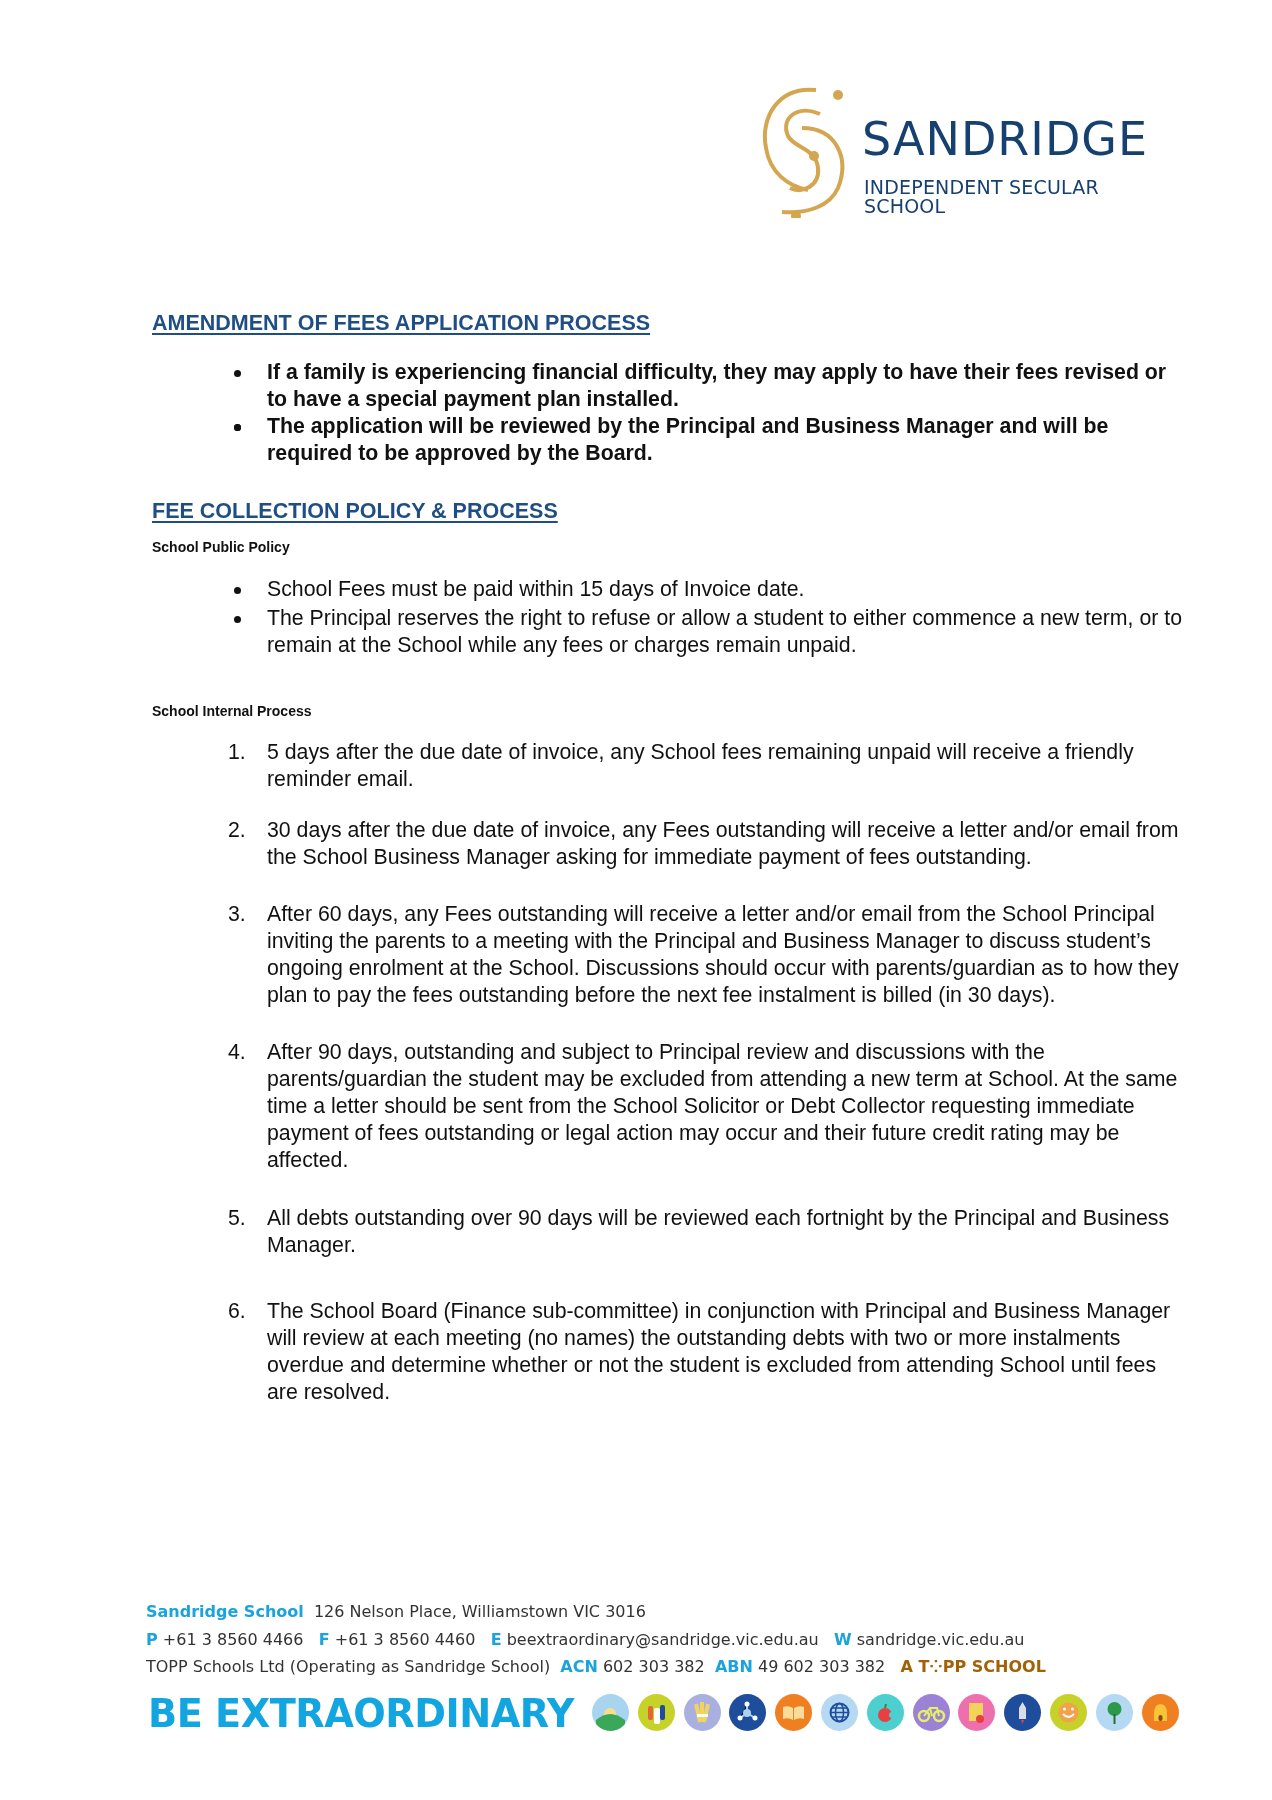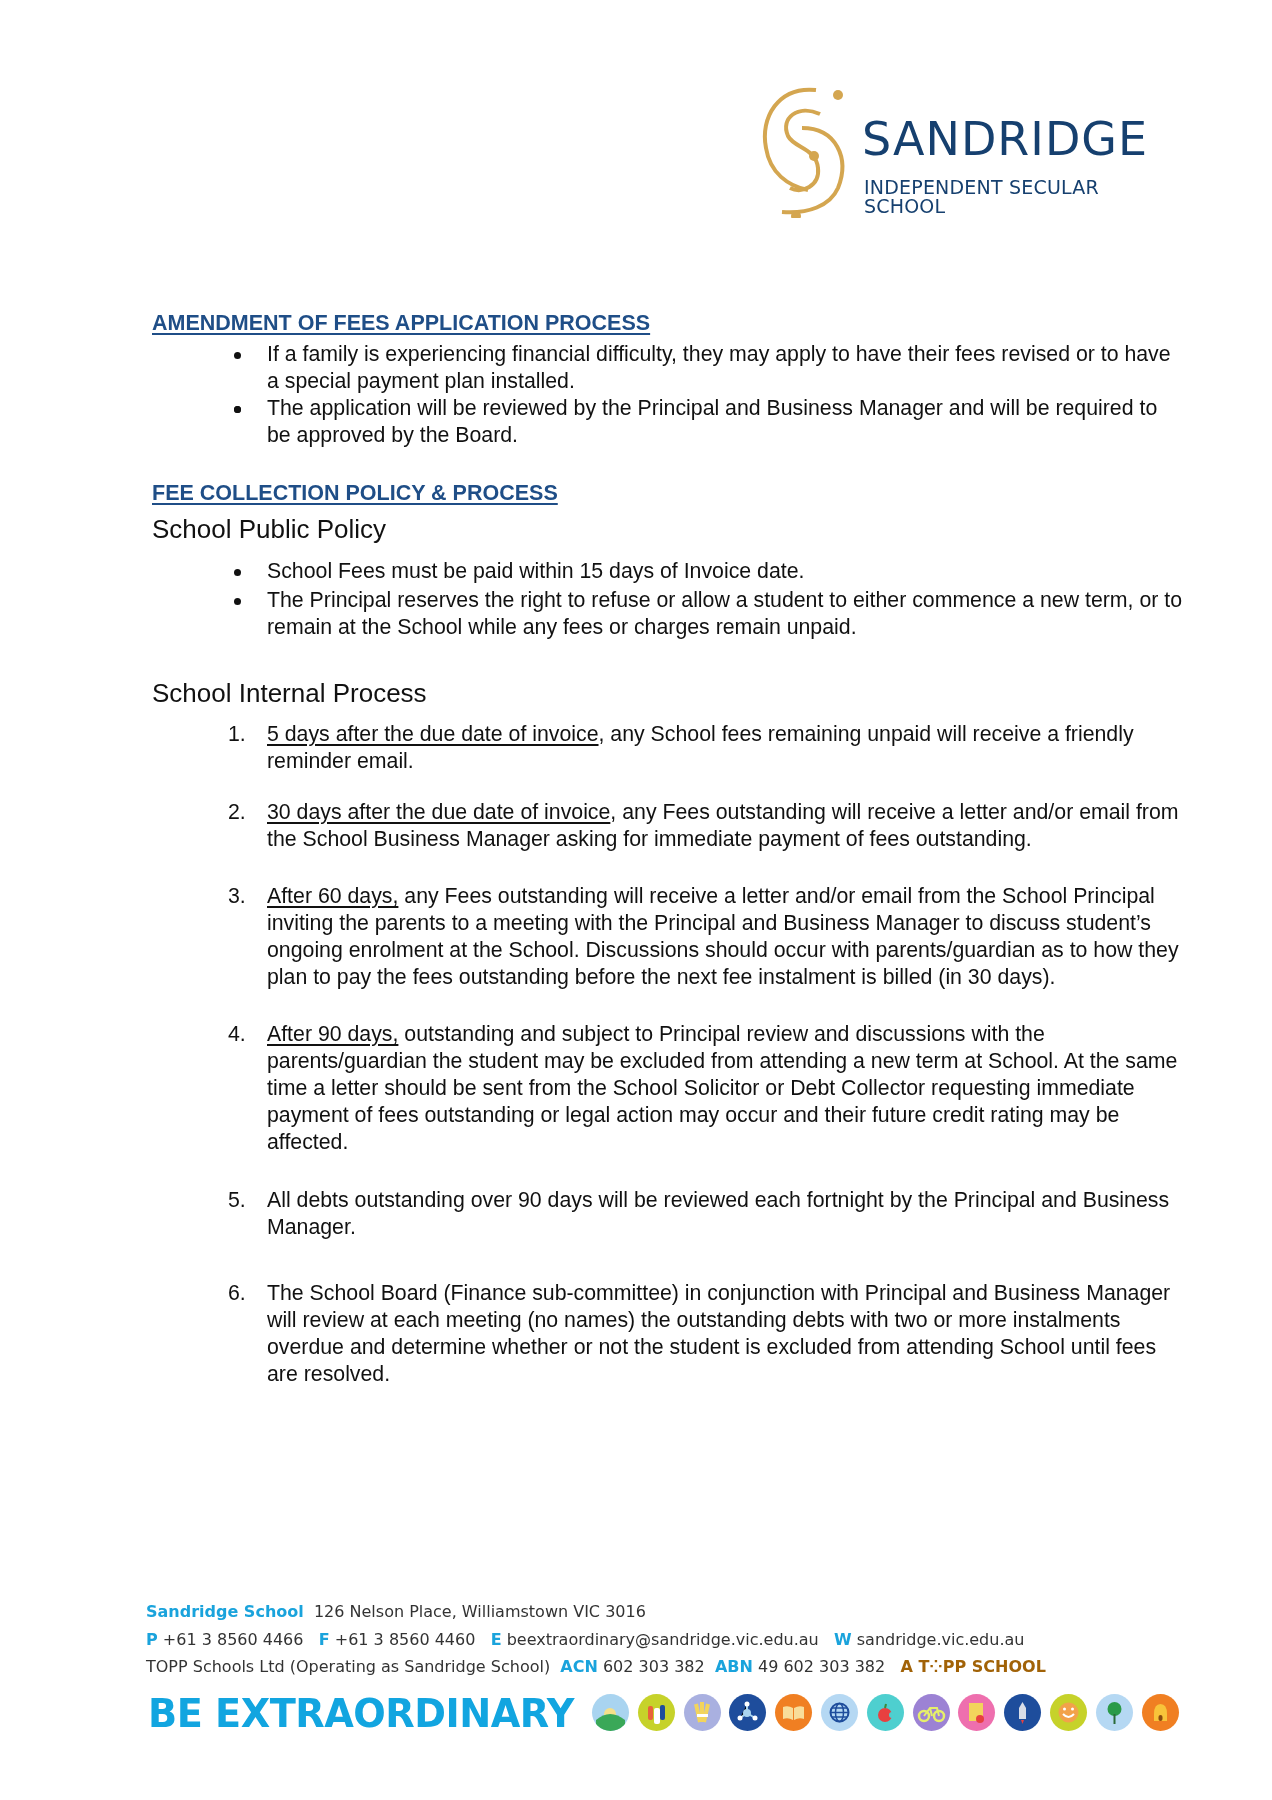--- a/index.html
+++ b/index.html
@@ -11,28 +11,28 @@
   .logo svg.mark { position:absolute; left:0; top:0; width:92px; height:140px; }
   .logo .brand { position:absolute; left:104px; top:38px; font-family:"DejaVu Sans", sans-serif;
                  font-size:46px; letter-spacing:1px; color:#16406f; font-weight:400; line-height:1; }
   .logo .tag { position:absolute; left:106px; top:100px; font-family:"DejaVu Sans", sans-serif;
                font-size:19px; color:#16406f; letter-spacing:0.2px; line-height:1; }
 
   
   .content { position:absolute; left:152px; top:310px; width:1030px; font-size:21.3px; line-height:27px; }
   .h1 { color:#1f4e87; font-weight:bold; text-decoration:underline; text-underline-offset:3px;
         text-decoration-thickness:2px; font-size:21.5px; display:inline-block; }
-  .h2 { font-weight:normal; font-size:26px; }
+  .h2 { font-weight:bold; font-size:14px; }
   ul.bul { list-style:none; margin:0; padding:0; }
   ul.bul li { position:relative; padding-left:115px; }
   ul.bul li .dot { position:absolute; left:82px; top:11px; width:7px; height:7px; border-radius:50%; background:#111; }
   ol.num { list-style:none; margin:0; padding:0; }
   ol.num li { position:relative; padding-left:115px; }
   ol.num li .n { position:absolute; left:76px; top:0; }
-  .u { text-decoration:underline; text-underline-offset:3px; }
+  .u { text-underline-offset:3px; }
 
   
   .footer { position:absolute; left:146px; top:1598px; font-family:"DejaVu Sans", sans-serif;
             font-size:16px; color:#333; line-height:27.5px; white-space:nowrap; }
   .footer .k { color:#1aa3dc; font-weight:bold; }
   .footer .topp { color:#a16207; font-weight:bold; }
   .tagline { position:absolute; left:148px; top:1694px; font-family:"DejaVu Sans", sans-serif;
              font-weight:900; font-size:39px; color:#12a5e0; letter-spacing:-0.5px; line-height:1; transform:scaleX(0.98); transform-origin:left; }
   .icons { position:absolute; left:592px; top:1694px; display:flex; gap:8.8px; }
   .icons .ic { width:37px; height:37px; border-radius:50%; position:relative; overflow:hidden; }
@@ -49,21 +49,21 @@
     <circle cx="80" cy="17" r="5" fill="#d4a650"></circle>
     <circle cx="56" cy="78" r="5" fill="#d4a650"></circle>
     <circle cx="38" cy="138" r="5" fill="#d4a650"></circle>
   </svg>
   <div class="brand">SANDRIDGE</div>
   <div class="tag">INDEPENDENT SECULAR SCHOOL</div>
 </div>
 
 <div class="content">
   <div class="h1">AMENDMENT OF FEES APPLICATION PROCESS</div>
-  <ul class="bul" style="margin-top:4px;">
+  <ul class="bul" style="margin-top:22px;font-weight:bold;">
     <li><span class="dot"></span><span>If a family is experiencing financial difficulty, they may apply to have their fees revised or to have a special payment plan installed.</span></li>
     <li><span class="dot"></span></li>
     <li><span class="dot"></span><span>The application will be reviewed by the Principal and Business Manager and will be required to be approved by the Board.</span></li>
   </ul>
 
   <div class="h1" style="margin-top:31px;">FEE COLLECTION POLICY &amp; PROCESS</div>
   <div class="h2" style="margin-top:9px;">School Public Policy</div>
   <ul class="bul" style="margin-top:15px;">
     <li><span class="dot"></span><span>School Fees must be paid within 15 days of Invoice date.</span></li>
     <li style="margin-top:2px;"><span class="dot"></span><span>The Principal reserves the right to refuse or allow a student to either commence a new term, or to remain at the School while any fees or charges remain unpaid.</span></li>

